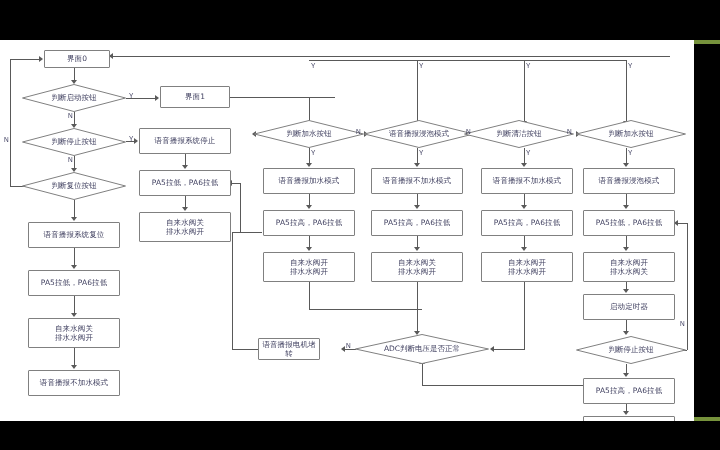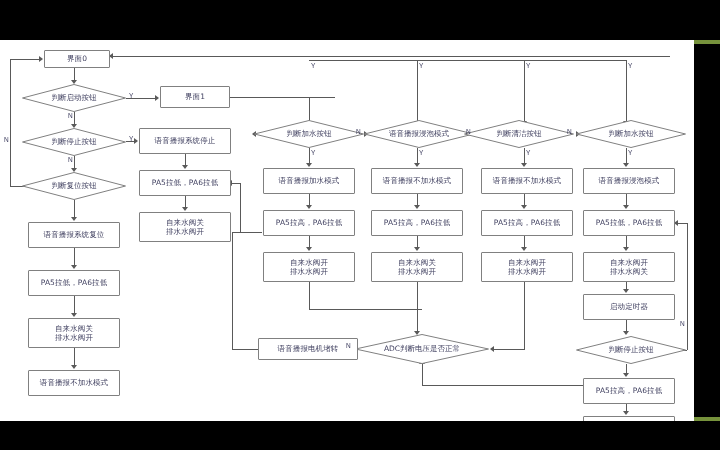--- a/index.html
+++ b/index.html
@@ -318,21 +318,21 @@
       <div class="node" style="left:583px; top:338px; width:92px; height:26px;">PA5拉高，PA6拉低</div>
       <div class="node" style="left:583px; top:376px; width:92px; height:30px;">自来水阀关
 排水水阀开</div>
 
       <div class="diamond" style="left:355px; top:294px; width:134px; height:30px;">
         <svg class="dshape" viewBox="0 0 134 30" preserveAspectRatio="none">
           <polygon points="67,0.5 133.5,15 67,29.5 0.5,15" fill="#ffffff" stroke="#808080" stroke-width="1"></polygon>
         </svg>
         <span class="dlabel">ADC判断电压是否正常</span>
       </div>
-      <div class="node" style="left:258px; top:298px; width:100px; height:22px;">语音播报电机堵转</div>
+      <div class="node" style="left:258px; top:298px; width:62px; height:22px;">语音播报电机堵转</div>
 
     </div>
 
     <div>
       <span class="elabel" style="left:129px; top:52px;">Y</span>
       <span class="elabel" style="left:68px;  top:72px;">N</span>
       <span class="elabel" style="left:4px;   top:96px;">N</span>
       <span class="elabel" style="left:129px; top:95px;">Y</span>
       <span class="elabel" style="left:68px;  top:116px;">N</span>
       <span class="elabel" style="left:311px; top:22px;">Y</span>

